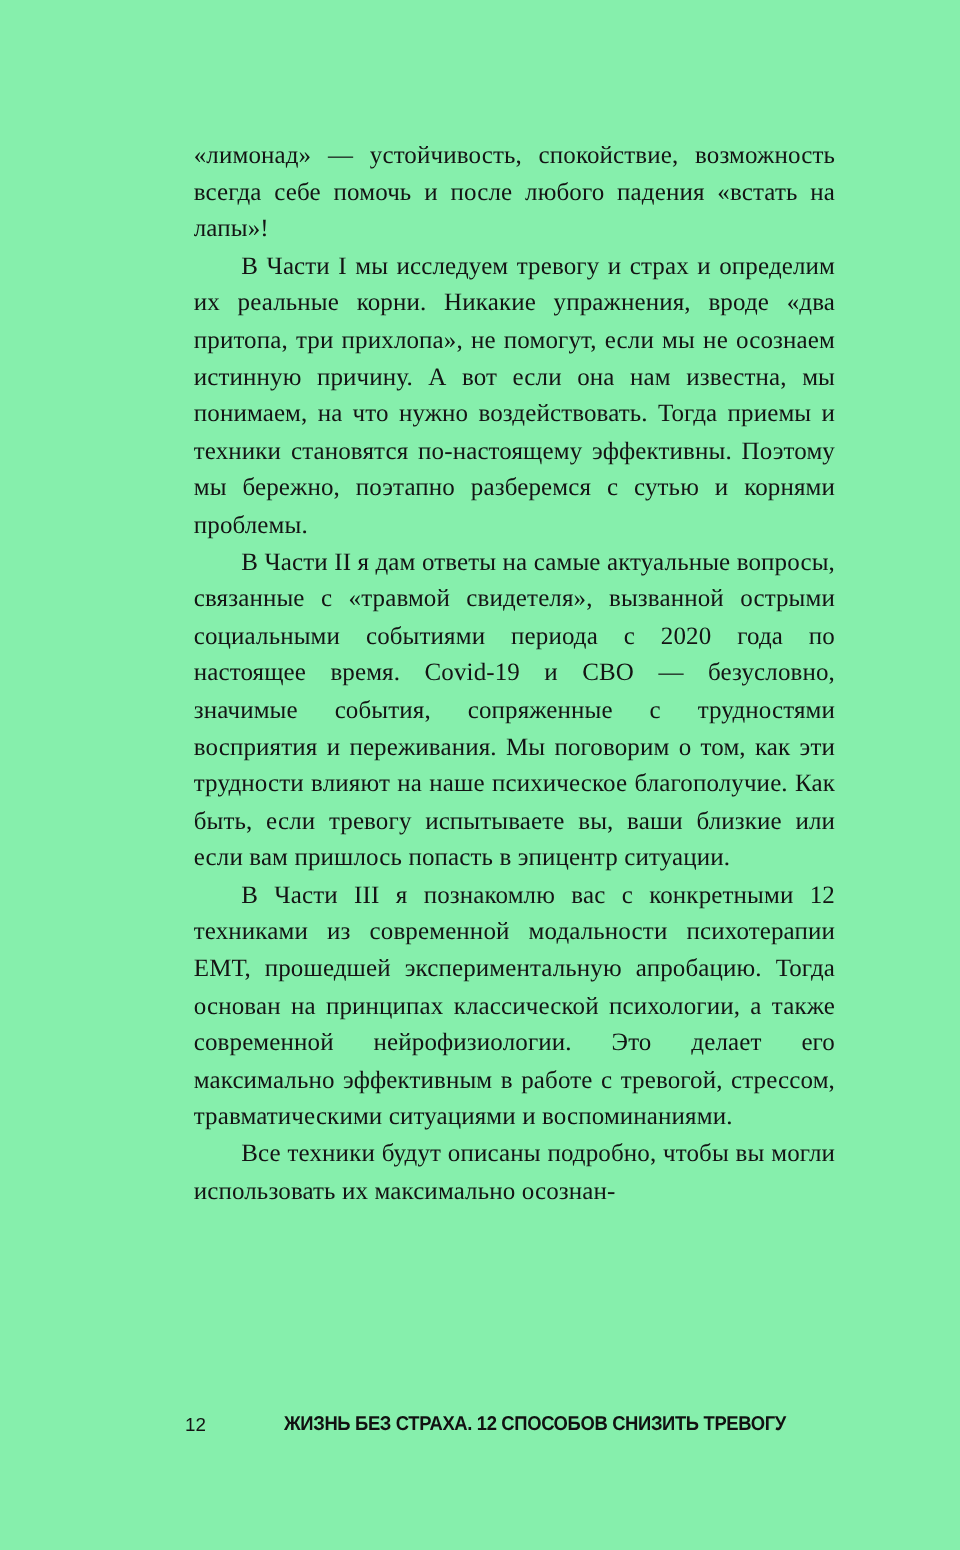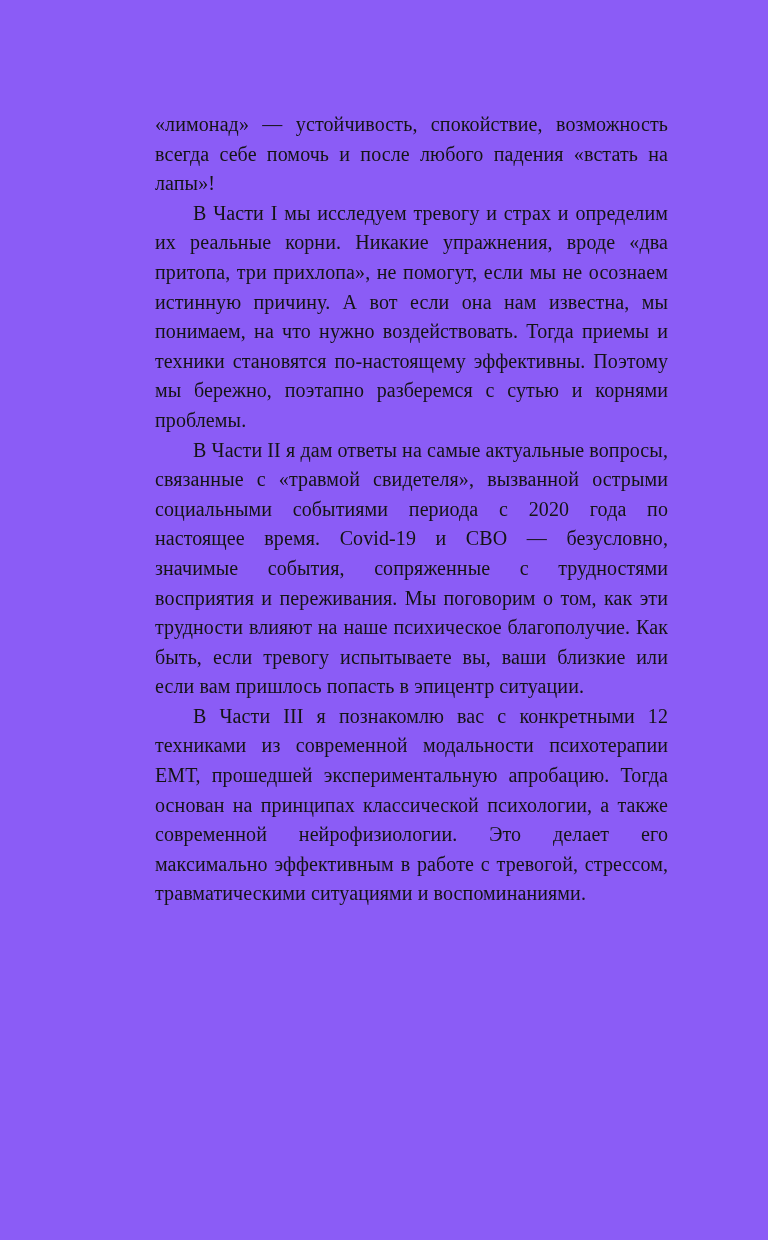--- a/index.html
+++ b/index.html
@@ -4,21 +4,21 @@
 <style>
   html, body {
     margin: 0;
     padding: 0;
     background: #ffffff;
   }
   .page {
     position: relative;
     width: 768px;
     height: 1240px;
-    background: #8b5cf6;
+    background: #86efac;
     overflow: hidden;
     font-family: "Liberation Serif", "DejaVu Serif", serif;
     color: #141414;
   }
   .text-block {
     position: absolute;
     top: 110px;
     left: 155px;
     width: 513px;
     font-size: 20px;
@@ -85,17 +85,24 @@
     </p>
 
     <p class="indent">
       <span class="run-bold">В Части II я дам ответы на самые актуальные вопросы, связанные с «травмой свидетеля», вызванной острыми социальными событиями периода с 2020 года по настоящее время.</span><span> Covid-19 и СВО — безусловно, значимые события, сопряженные с трудностями восприятия и переживания. Мы поговорим о том, как эти трудности влияют на наше психическое благополучие. Как быть, если тревогу испытываете вы, ваши близкие или если вам пришлось попасть в эпицентр ситуации.</span>
     </p>
 
     <p class="indent">
       <span class="run-bold">В Части III я познакомлю вас с конкретными 12 техниками из современной модальности психотерапии ЕМТ, прошедшей экспериментальную апробацию.</span><span> Тогда основан на принципах классической психологии, а также современной нейрофизиологии. Это делает его максимально эффективным в работе с тревогой, стрессом, травматическими ситуациями и воспоминаниями.</span>
     </p>
 
+    <p class="indent">
+      <span>Все техники будут описаны подробно, чтобы вы могли использовать их максимально осознан-</span>
+    </p>
 
   </div>
 
+  <div class="footer">
+    <span class="page-num">12</span>
+    <span class="running-title">ЖИЗНЬ БЕЗ СТРАХА. 12 СПОСОБОВ СНИЗИТЬ ТРЕВОГУ</span>
+  </div>
 
 </div>
 
 </body></html>

